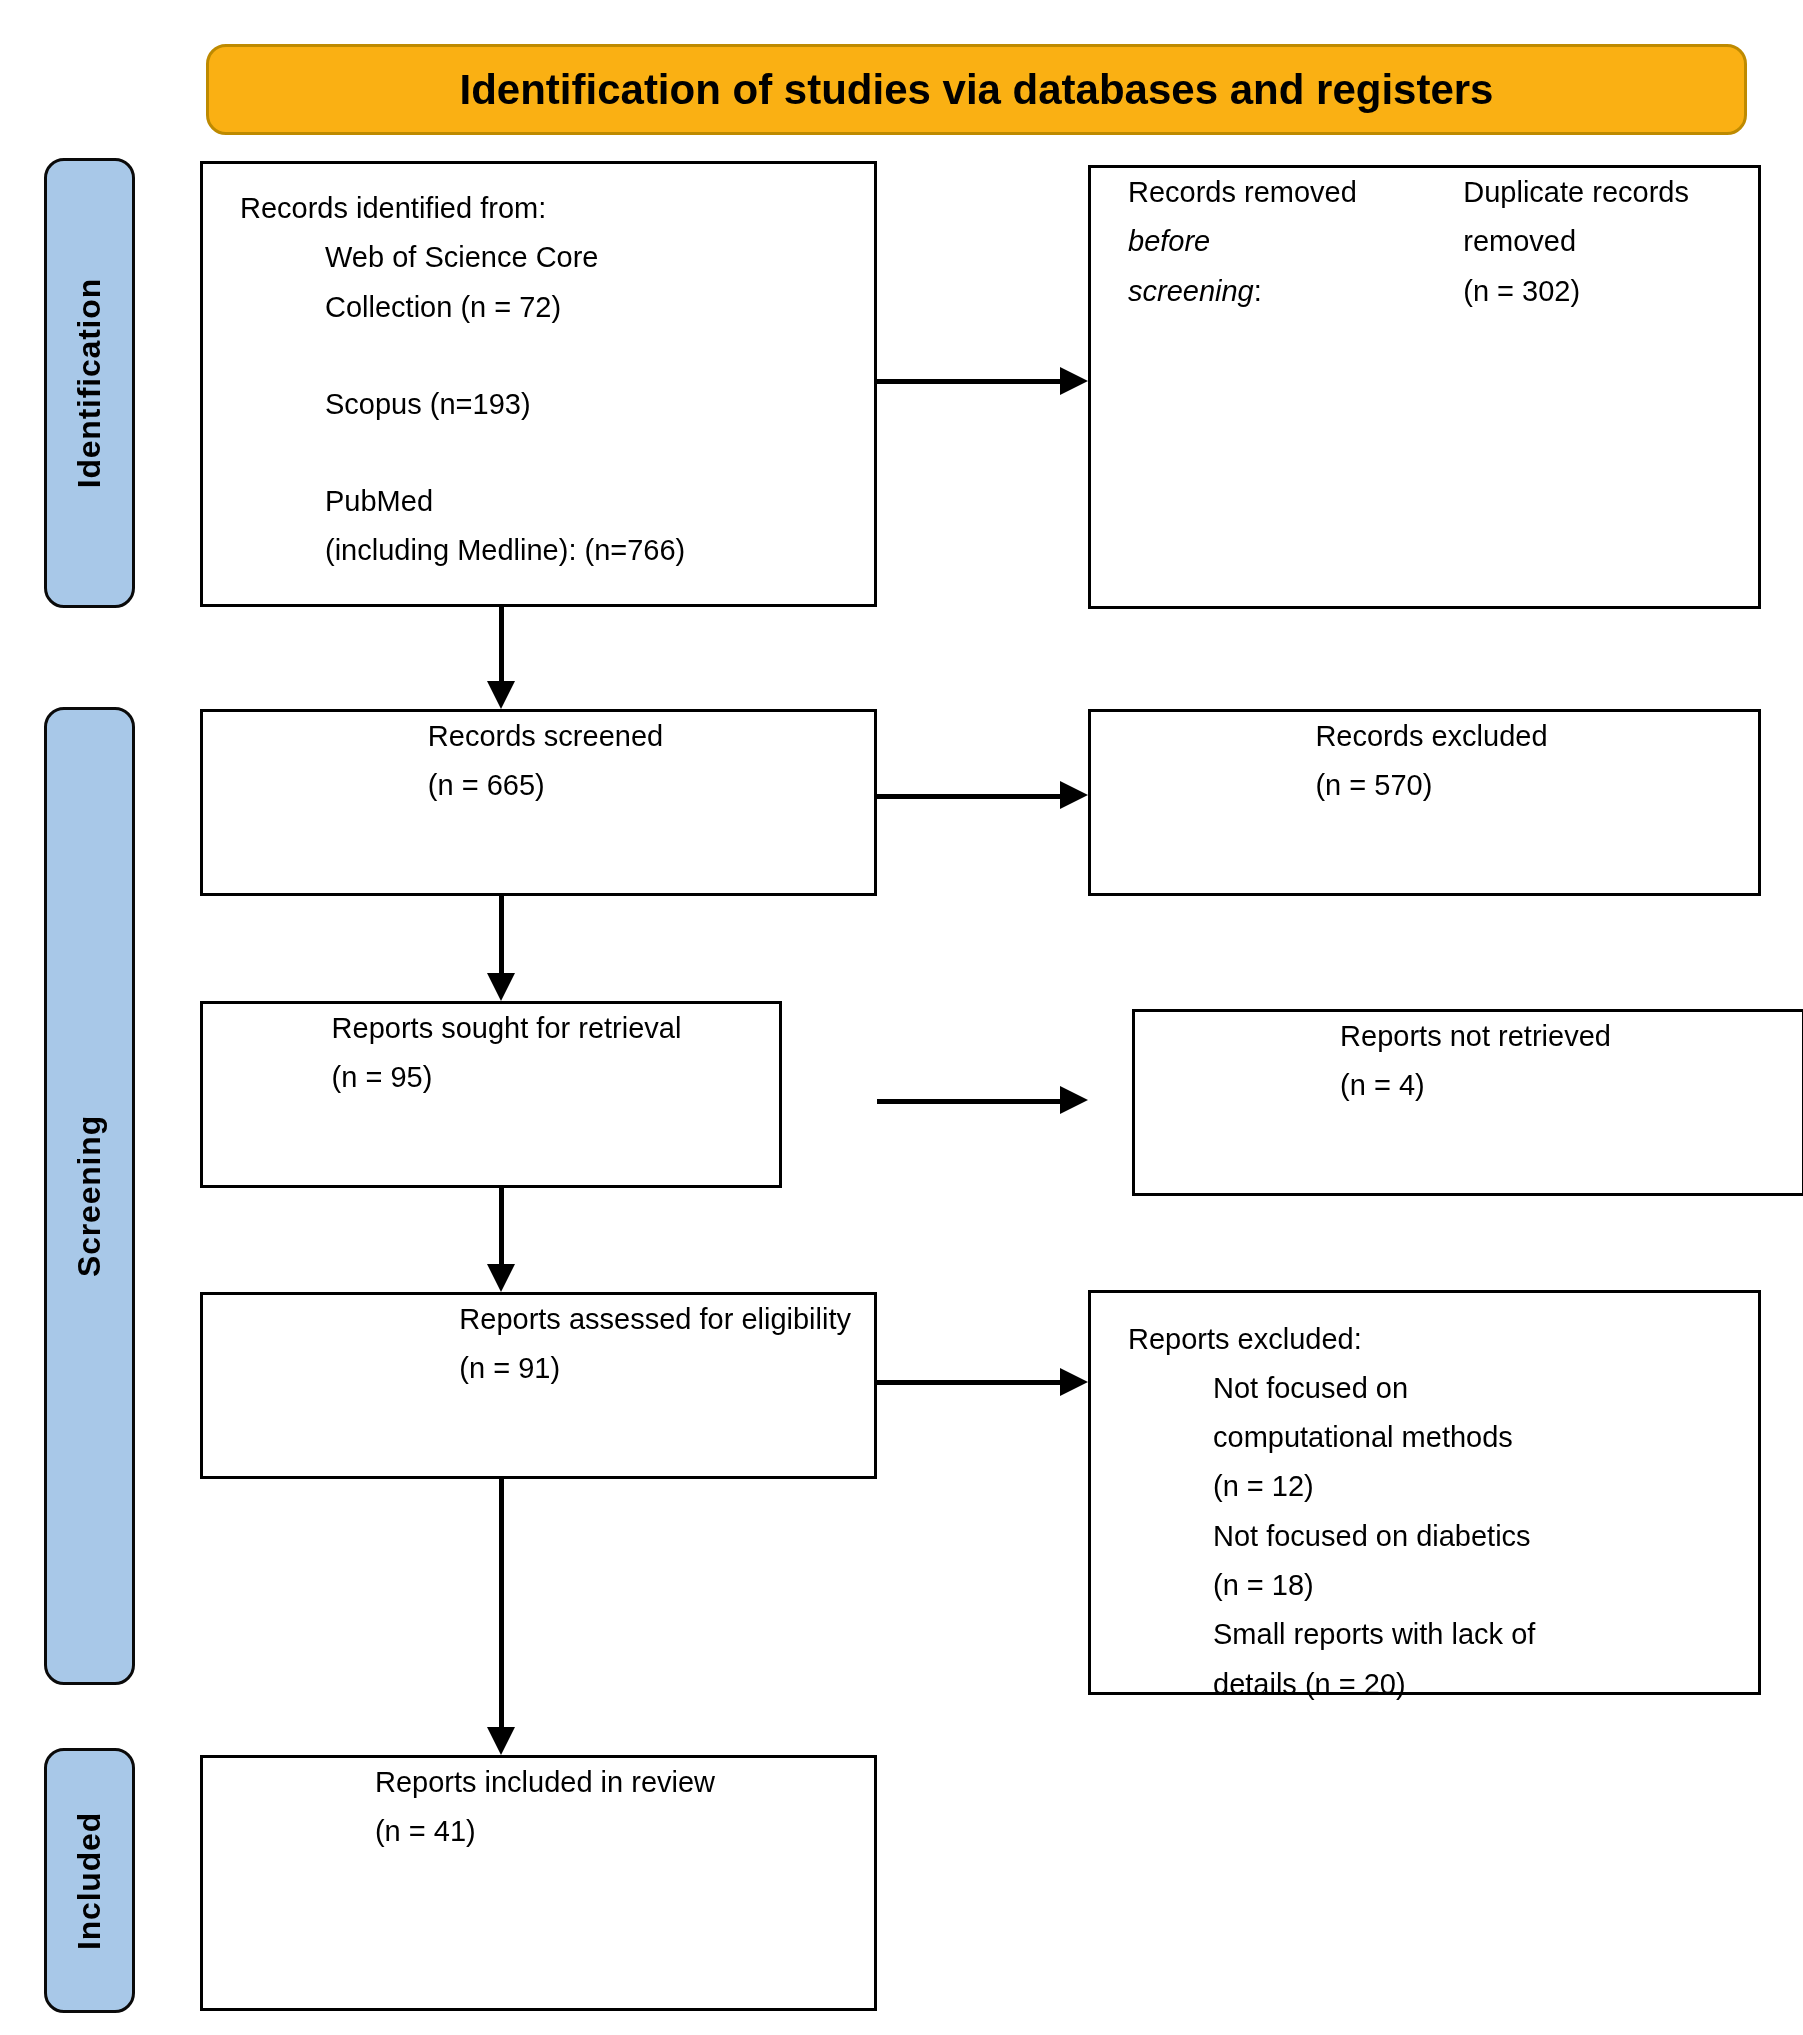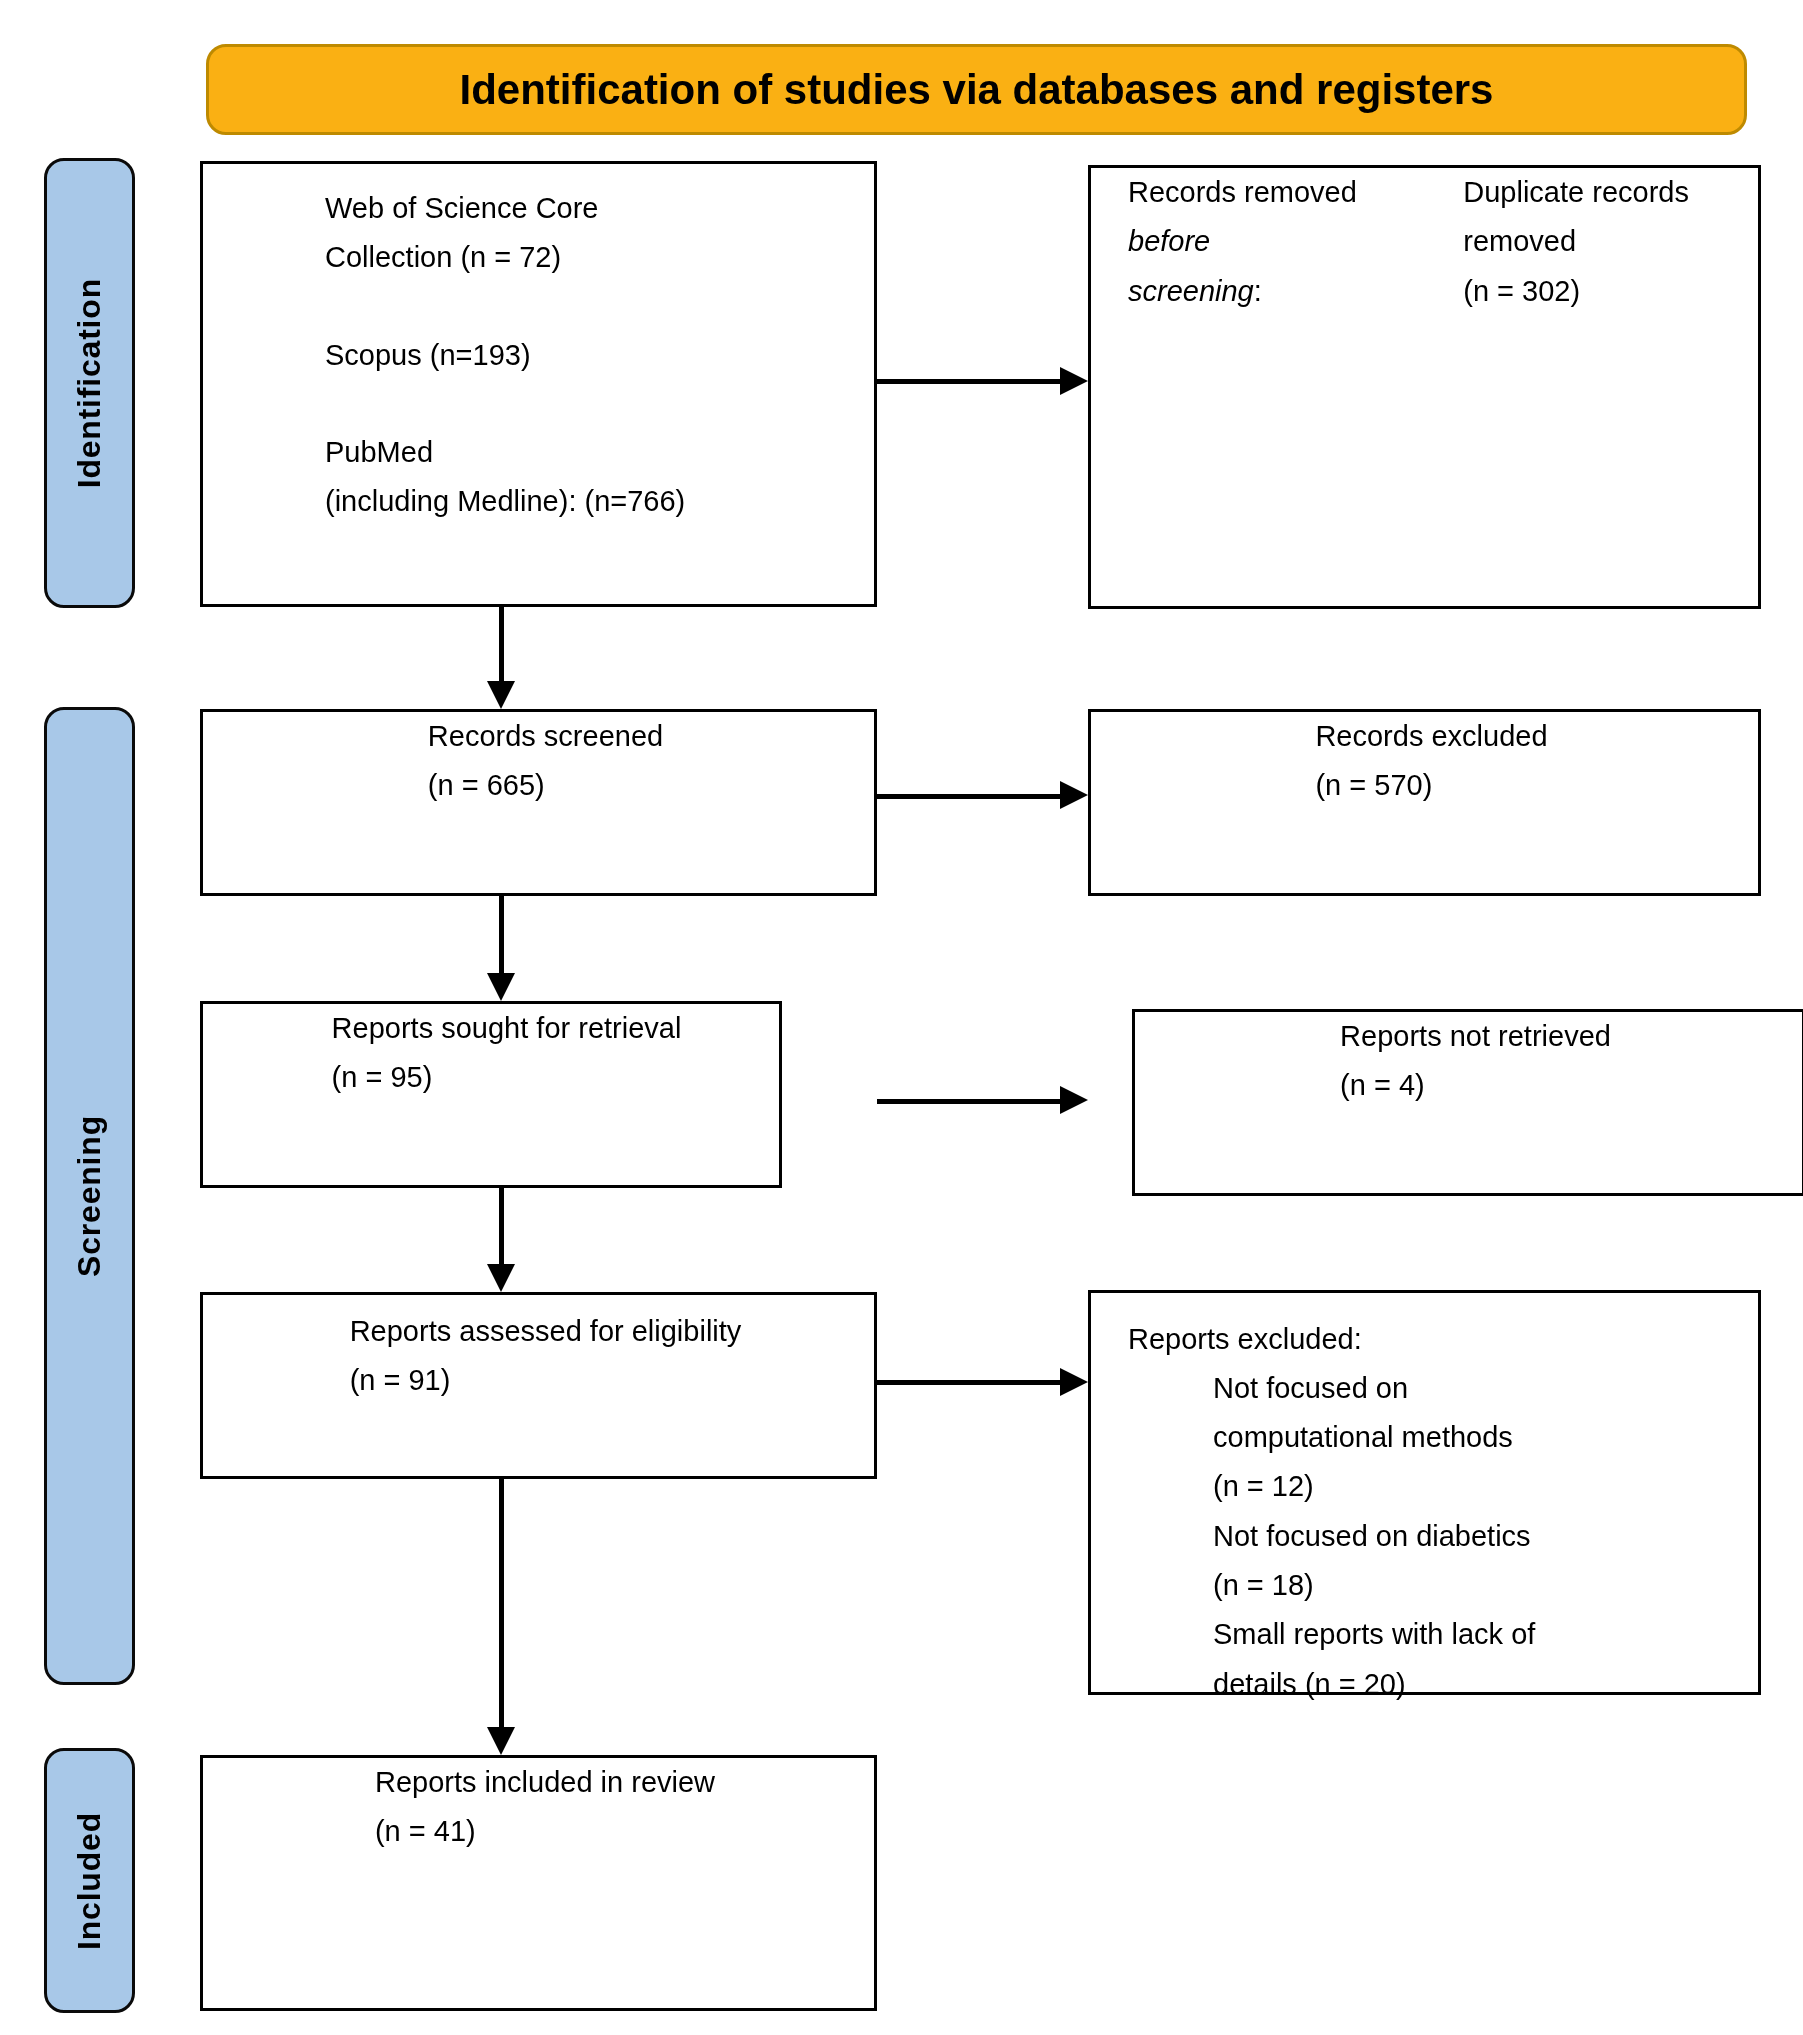--- a/index.html
+++ b/index.html
@@ -55,21 +55,21 @@
   }
   .pre { white-space: pre-line; }
   .indent { margin-left: 85px; }
   .gap { margin-top: 48px; }
   .center-v { display: flex; flex-direction: row; justify-content: center; }
   em { font-style: italic; }
 
   .b1 { left: 200px; top: 161px;  width: 677px; height: 446px; padding: 20px 23px 0 37px; }
   .b2 { left: 200px; top: 709px;  width: 677px; height: 187px; padding: 0 23px 0 37px; }
   .b3 { left: 200px; top: 1001px; width: 582px; height: 187px; padding: 0 6px 0 37px; }
-  .b4 { left: 200px; top: 1292px; width: 677px; height: 187px; padding: 12px 23px 0 37px; }
+  .b4 { left: 200px; top: 1292px; width: 677px; height: 187px; padding: 0 23px 0 37px; justify-content: flex-end; }
   .b5 { left: 200px; top: 1755px; width: 677px; height: 256px; padding: 0 23px 0 36px; }
 
   .r1 { left: 1088px; top: 165px;  width: 673px; height: 444px; padding: 0 23px 0 37px; }
   .r2 { left: 1088px; top: 709px;  width: 673px; height: 187px; padding: 0 23px 0 37px; }
   .r3 { left: 1088px; top: 1009px; width: 673px; height: 187px; padding: 0 23px 0 37px; margin-left: 44px; }
   .r4 { left: 1088px; top: 1290px; width: 673px; height: 405px; padding: 21.5px 23px 0 37px; }
 
   
   .hline { position: absolute; height: 4.6px; background: #000; left: 877px; width: 186px; }
   .vline { position: absolute; width: 4.6px; background: #000; left: 499px; }
@@ -107,20 +107,21 @@
     <span class="stage-text">Identification</span>
   </div>
   <div class="stage stage-screen">
     <span class="stage-text">Screening</span>
   </div>
   <div class="stage stage-incl">
     <span class="stage-text">Included</span>
   </div>
 
   <div class="box b1">
+    <div class="pre">Records identified from:</div>
     <div class="pre indent">Web of Science Core
 Collection (n = 72)</div>
     <div class="pre indent gap">Scopus (n=193)</div>
     <div class="pre indent gap">PubMed
 (including Medline): (n=766)</div>
   </div>
 
   <div class="box b2 center-v">
     <div class="pre">Records screened
 (n = 665)</div>

